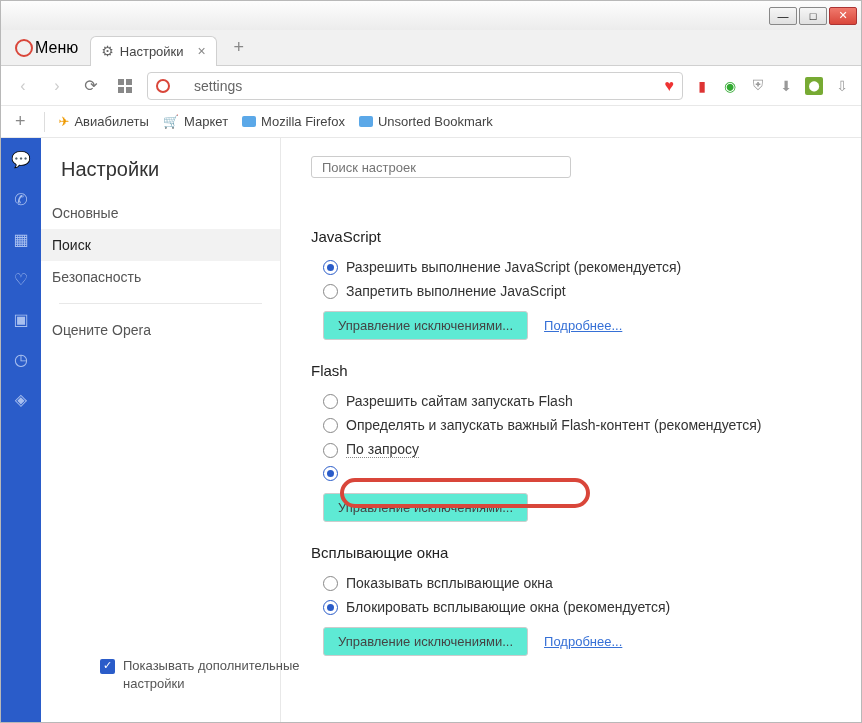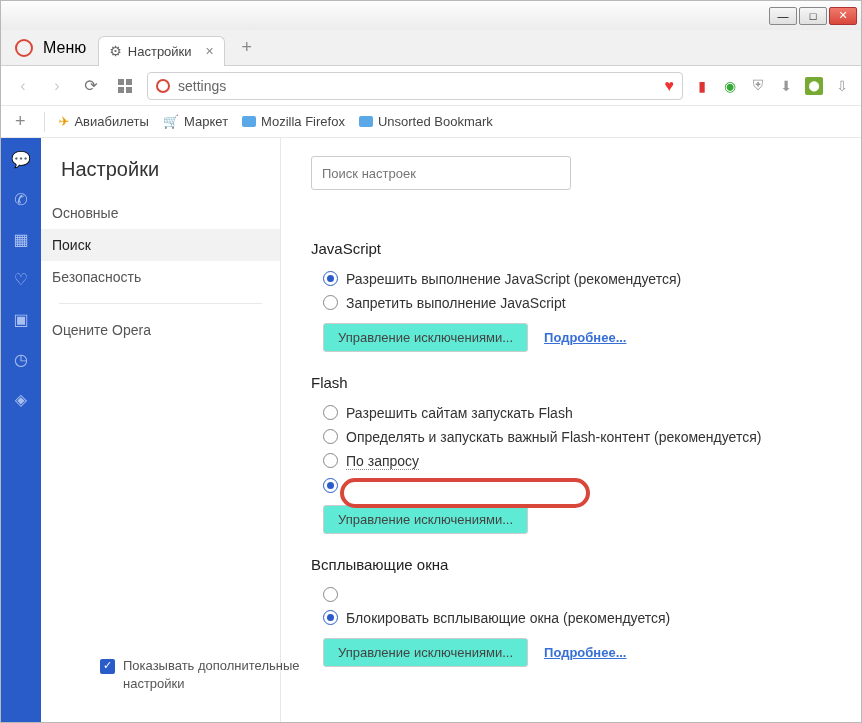--- a/index.html
+++ b/index.html
@@ -8,34 +8,34 @@
 
 .titlebar { height: 30px; background: linear-gradient(#fdfdfd,#ececec); border: 1px solid #b8b8b8; border-bottom: none; display: flex; justify-content: flex-end; align-items: center; padding-right: 4px; gap: 2px; }
 .winbtn { width: 28px; height: 18px; border: 1px solid #888; border-radius: 2px; display: flex; align-items: center; justify-content: center; font-size: 11px; background: linear-gradient(#f6f6f6,#e0e0e0); cursor: pointer; }
 .winbtn.close { background: linear-gradient(#f07a6d,#d9463a); color: #fff; border-color: #a33; }
 
 
 .browser { border: 1px solid #b8b8b8; border-top: none; height: 693px; display: flex; flex-direction: column; background: #fff; }
 
 
 .tabstrip { height: 36px; background: #f1f1f1; display: flex; align-items: center; padding: 0 6px; gap: 4px; border-bottom: 1px solid #d0d0d0; }
-.menu-btn { display: flex; align-items: center; gap: 10px; padding: 4px 8px; border-radius: 4px; cursor: pointer; }
+.menu-btn { display: flex; align-items: center; gap: 2px; padding: 4px 8px; border-radius: 4px; cursor: pointer; }
 .opera-o { width: 18px; height: 18px; border: 2.5px solid #d9463a; border-radius: 50%; }
 .tab { display: flex; align-items: center; gap: 6px; background: #fff; border: 1px solid #d0d0d0; border-bottom: none; border-radius: 6px 6px 0 0; padding: 6px 10px; height: 30px; margin-top: 6px; font-size: 13px; color: #444; }
 .tab .gear { font-size: 14px; color: #666; }
 .tab .x { color: #888; font-size: 14px; margin-left: 8px; cursor: pointer; }
 .newtab { width: 24px; height: 24px; display: flex; align-items: center; justify-content: center; color: #888; font-size: 18px; cursor: pointer; margin-left: 6px; }
 
 
 .addrbar { height: 40px; display: flex; align-items: center; padding: 0 10px; gap: 10px; border-bottom: 1px solid #e8e8e8; }
 .nav-icon { width: 24px; height: 24px; display: flex; align-items: center; justify-content: center; color: #777; cursor: pointer; font-size: 16px; }
 .nav-icon.disabled { color: #ccc; }
 .grid4 { display: grid; grid-template-columns: 6px 6px; grid-template-rows: 6px 6px; gap: 2px; }
 .grid4 span { background: #888; }
-.addr-input { flex: 1; height: 28px; border: 1px solid #d0d0d0; border-radius: 4px; display: flex; align-items: center; padding: 0 8px; gap: 8px; }
+.addr-input { flex: 1; height: 28px; border: 1px solid #d0d0d0; border-radius: 4px; display: flex; align-items: center; padding: 0 8px; gap: 24px; }
 .addr-input .o-icon { width: 14px; height: 14px; border: 2px solid #d9463a; border-radius: 50%; }
 .addr-text { font-size: 14px; color: #666; flex: 1; }
 .heart { color: #e33; font-size: 16px; }
 .ext-icons { display: flex; gap: 10px; align-items: center; }
 .ext { width: 18px; height: 18px; display: flex; align-items: center; justify-content: center; font-size: 14px; }
 
 
 .bmbar { height: 32px; display: flex; align-items: center; padding: 0 10px; gap: 14px; border-bottom: 1px solid #e8e8e8; font-size: 13px; color: #444; }
 .bm-plus { color: #888; font-size: 18px; cursor: pointer; padding: 0 4px; }
 .bm-sep { width: 1px; height: 20px; background: #ddd; }
@@ -52,29 +52,29 @@
 .settings-title { font-size: 20px; color: #333; padding: 0 20px 16px; }
 .nav-item { padding: 8px 11px; font-size: 14px; color: #555; cursor: pointer; }
 .nav-item.active { background: #f2f2f2; font-weight: 500; color: #222; }
 .nav-sep { height: 1px; background: #e8e8e8; margin: 10px 18px; }
 .nav-help { display: flex; align-items: center; gap: 6px; }
 .help-q { width: 16px; height: 16px; border: 1px solid #aaa; border-radius: 50%; display: flex; align-items: center; justify-content: center; font-size: 11px; color: #888; }
 .adv-check { position: absolute; bottom: 30px; left: 100px; display: flex; align-items: flex-start; gap: 8px; font-size: 13px; color: #555; width: 200px; line-height: 1.4; }
 .adv-check .cb { width: 15px; height: 15px; background: #2a5cc9; border-radius: 2px; display: flex; align-items: center; justify-content: center; color: #fff; font-size: 11px; flex-shrink: 0; margin-top: 2px; }
 
 .content { flex: 1; padding: 18px 30px; overflow-y: auto; font-size: 14px; color: #333; }
-.search-box { width: 260px; height: 22px; border: 1px solid #ccc; border-radius: 3px; padding: 16px 10px; font-size: 13px; color: #999; outline: none; margin-bottom: 28px; }
+.search-box { width: 260px; height: 22px; border: 1px solid #ccc; border-radius: 3px; padding: 10px 10px; font-size: 13px; color: #999; outline: none; margin-bottom: 28px; }
 .section-h { font-size: 15px; font-weight: 500; margin: 22px 0 14px; color: #222; }
-.radio-row { display: flex; align-items: flex-start; gap: 8px; margin: 8px 0 8px 12px; font-size: 14px; color: #333; cursor: pointer; }
+.radio-row { display: flex; align-items: flex-end; gap: 8px; margin: 8px 0 8px 12px; font-size: 14px; color: #333; cursor: pointer; }
 .radio { width: 15px; height: 15px; border: 1px solid #888; border-radius: 50%; display: flex; align-items: center; justify-content: center; flex-shrink: 0; }
 .radio.sel { border-color: #2a5cc9; }
 .radio.sel::after { content: ''; width: 7px; height: 7px; background: #2a5cc9; border-radius: 50%; }
 .btn-row { display: flex; align-items: center; gap: 16px; margin: 12px 0 6px 12px; }
 .mgmt-btn { padding: 6px 14px; border: 1px solid #ccc; border-radius: 3px; background: #5eead4; font-size: 13px; color: #444; cursor: pointer; }
-.link { color: #3670d6; font-size: 13px; cursor: pointer; text-decoration: underline; font-weight: bold; }
+.link { color: #3670d6; font-size: 13px; cursor: pointer; text-decoration: underline; }
 .under { border-bottom: 1px dotted #888; }
 
 .highlight-oval { position: absolute; border: 4px solid #d9463a; border-radius: 22px; pointer-events: none; }
 </style>
 </head>
 <body>
 
 <div class="titlebar">
   <div class="winbtn">—</div>
   <div class="winbtn">□</div>
@@ -197,20 +197,21 @@
       <div class="radio-row">
           <span class="radio sel"></span>
         </div>
       <div class="btn-row">
         <button class="mgmt-btn">Управление исключениями...</button>
       </div>
 
       <div class="section-h">Всплывающие окна</div>
       <div class="radio-row">
           <span class="radio"></span>
+          <span>Показывать всплывающие окна</span>
         </div>
       <div class="radio-row">
           <span class="radio sel"></span>
           <span>Блокировать всплывающие окна (рекомендуется)</span>
         </div>
       <div class="btn-row">
         <button class="mgmt-btn">Управление исключениями...</button>
         <span class="link">Подробнее...</span>
       </div>
     </div>

